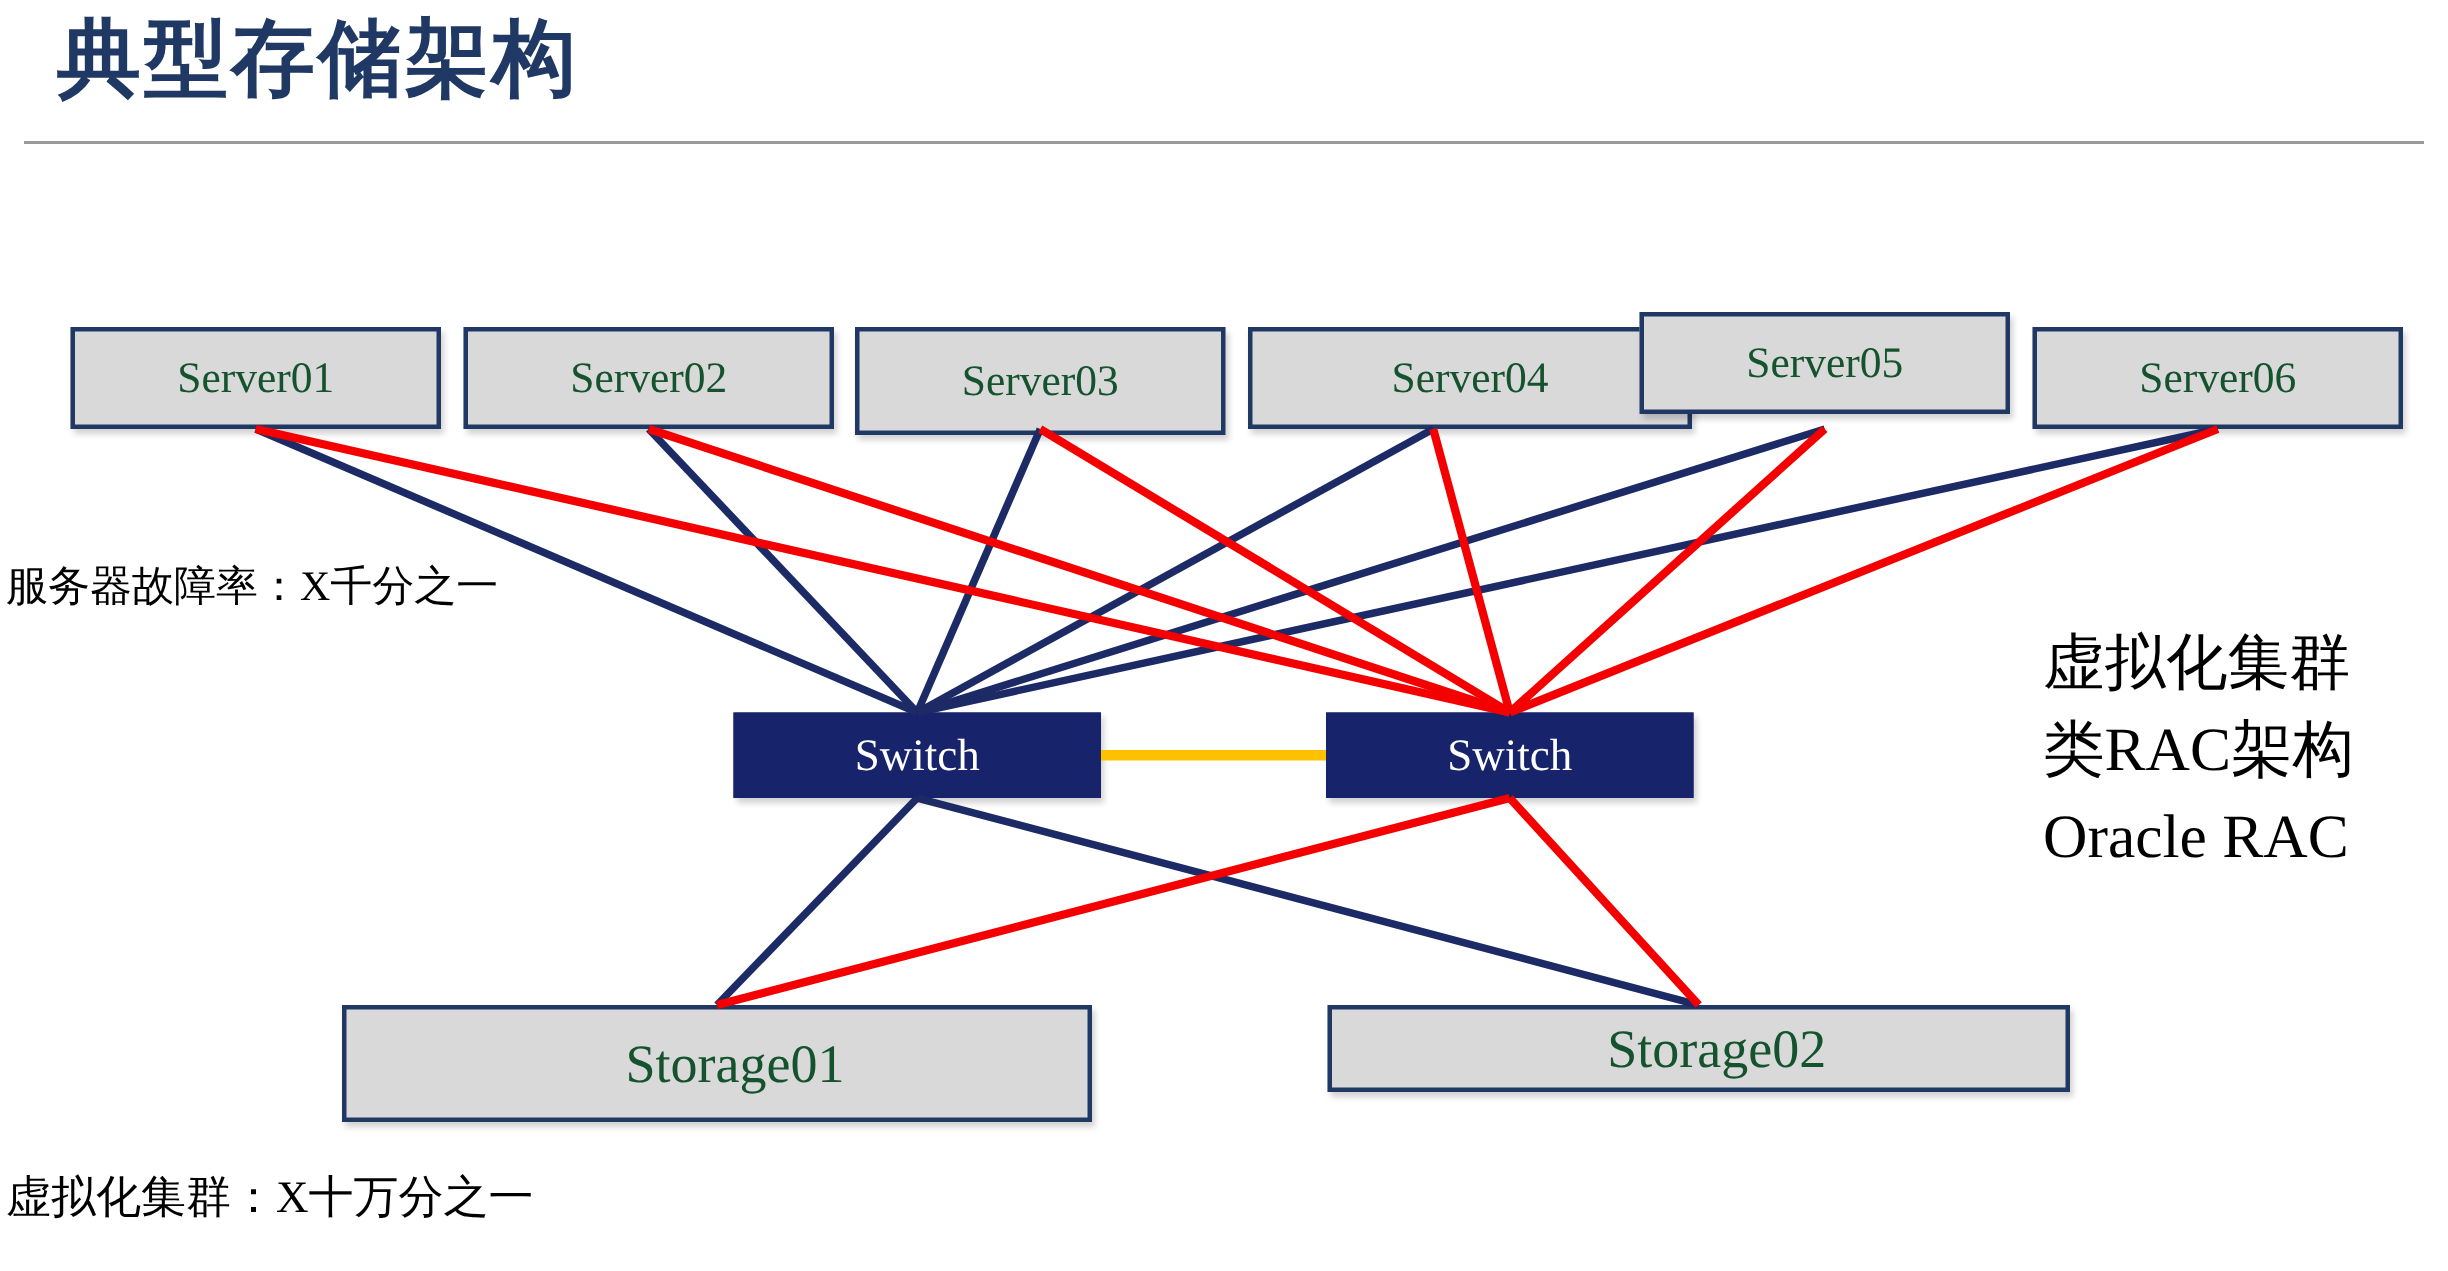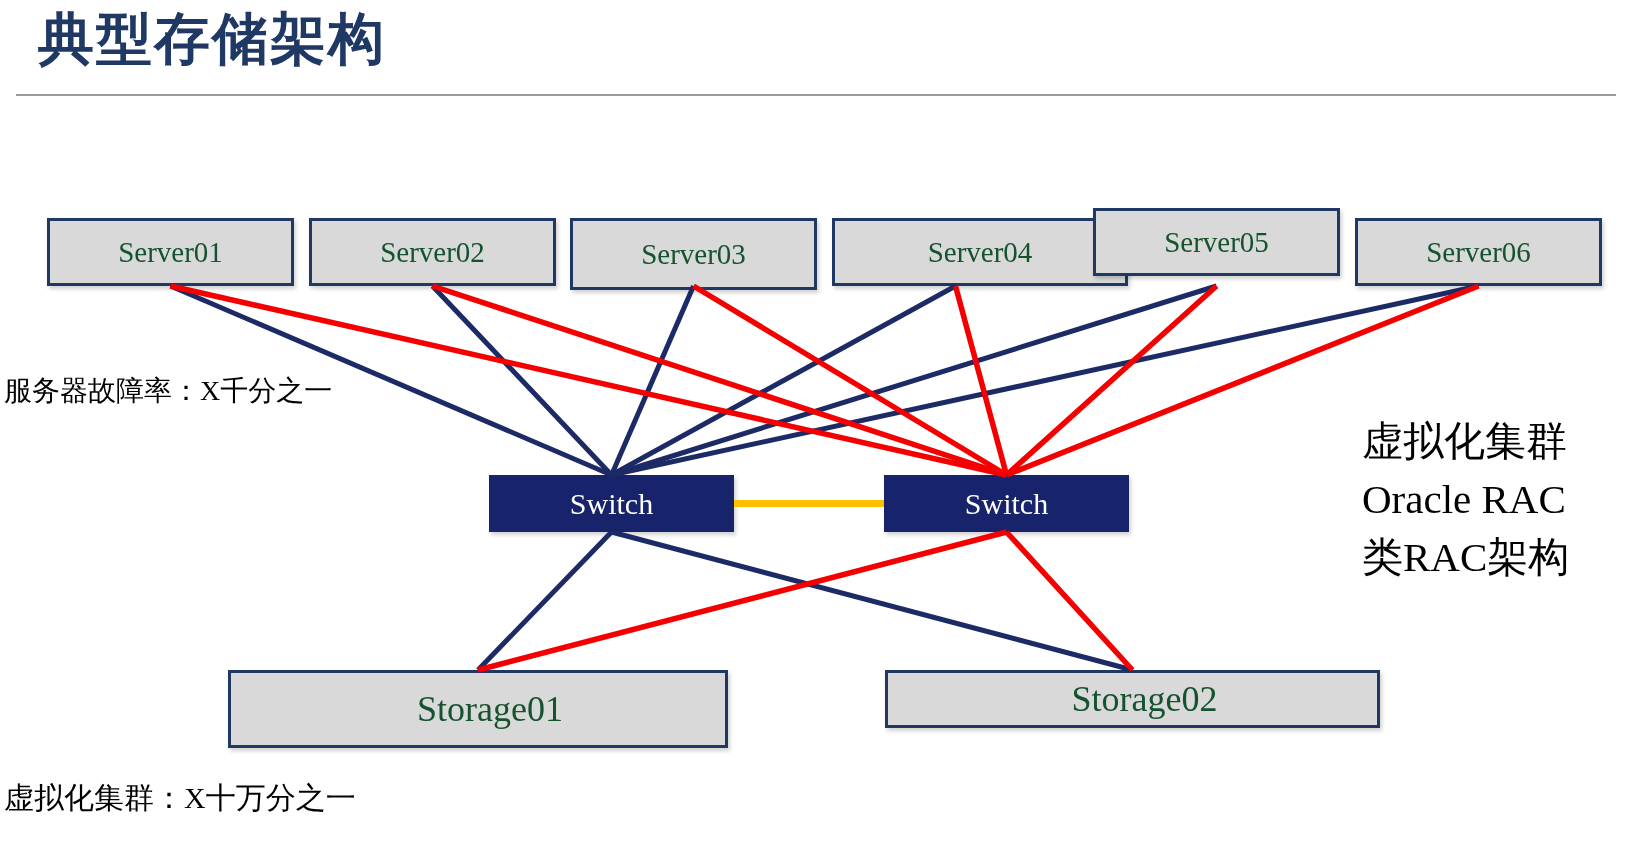--- a/index.html
+++ b/index.html
@@ -98,22 +98,22 @@
     <span>Storage01</span>
   </div>
   <div class="box node-gray storage" style="left:885px; top:670px; width:495px; height:58px;">
     <span>Storage02</span>
   </div>
 
   <div class="note" id="server-failure-note">服务器故障率：X千分之一</div>
   <div class="note" id="storage-failure-note">虚拟化集群：X十万分之一</div>
   <div class="note" id="cluster-note">
     <div>虚拟化集群</div>
+    <div>类RAC架构</div>
     <div>Oracle RAC</div>
-    <div>类RAC架构</div>
   </div>
 
   <svg id="wires" xmlns="http://www.w3.org/2000/svg">
       <line x1="170.5" y1="286" x2="611.5" y2="475" stroke="#1c2a66" stroke-width="5"></line>
       <line x1="432.5" y1="286" x2="611.5" y2="475" stroke="#1c2a66" stroke-width="5"></line>
       <line x1="693.5" y1="286" x2="611.5" y2="475" stroke="#1c2a66" stroke-width="5"></line>
       <line x1="955.5" y1="286" x2="611.5" y2="475" stroke="#1c2a66" stroke-width="5"></line>
       <line x1="1216.5" y1="286" x2="611.5" y2="475" stroke="#1c2a66" stroke-width="5"></line>
       <line x1="1478.5" y1="286" x2="611.5" y2="475" stroke="#1c2a66" stroke-width="5"></line>
       <line x1="611.5" y1="532" x2="478" y2="670" stroke="#1c2a66" stroke-width="5"></line>

